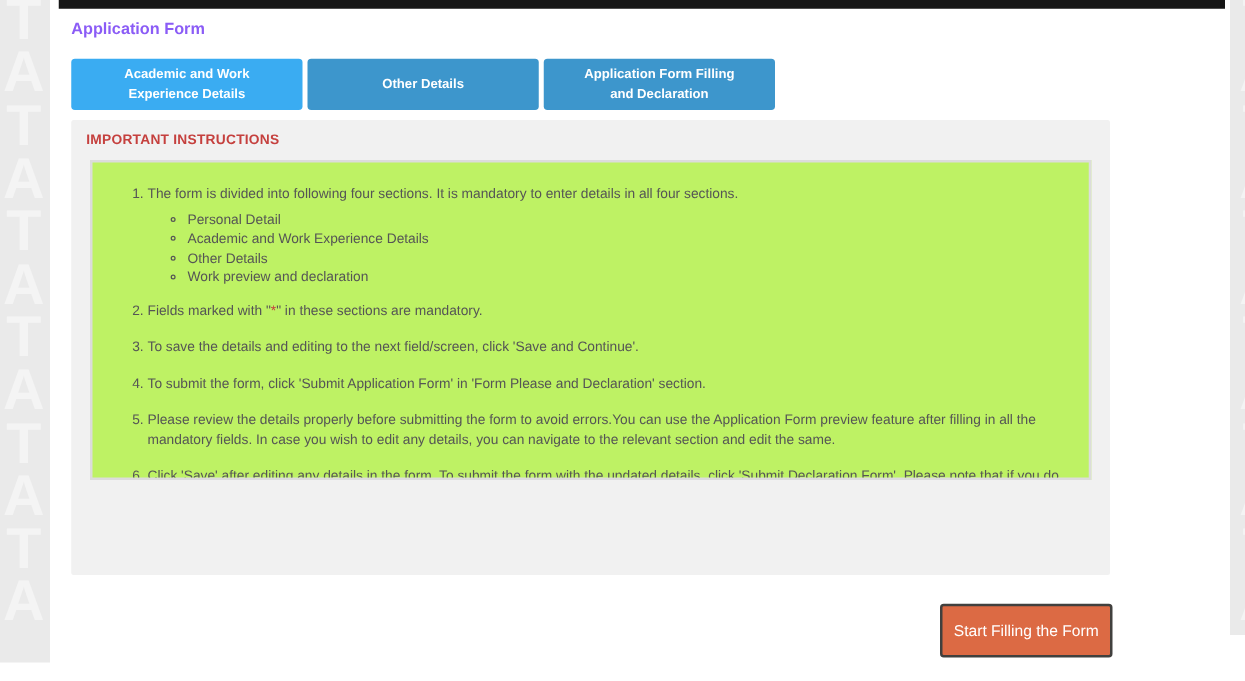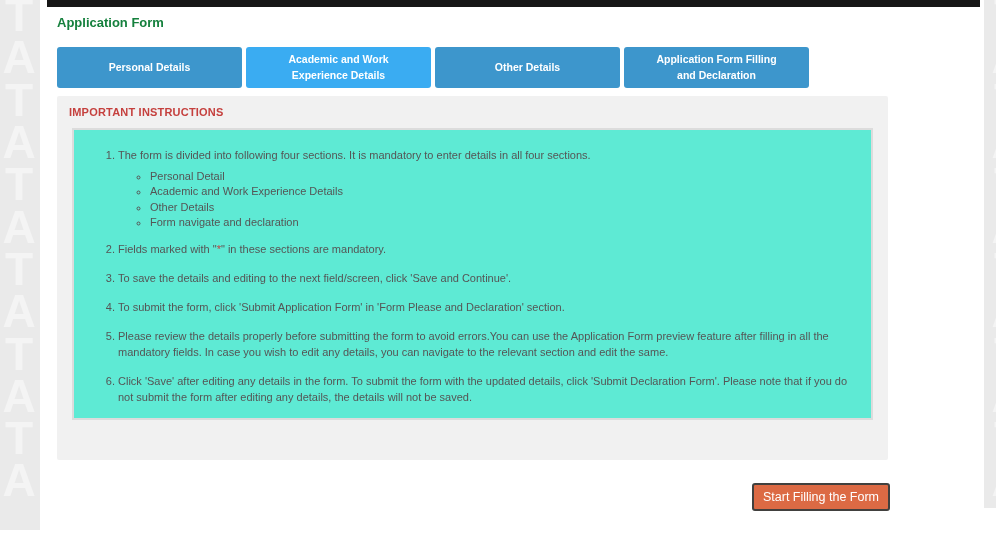--- a/index.html
+++ b/index.html
@@ -26,21 +26,21 @@
   .wm-right .wm-text { left: -2px; }
 
   
   .topbar {
     position: absolute; left: 47px; top: 0; width: 933px; height: 7px;
     background: var(--topbar, #161616);
   }
 
   .page-title {
     position: absolute; left: 57px; top: 15px;
-    font-size: 13px; font-weight: bold; color: #15803d;
+    font-size: 13px; font-weight: bold; color: #8b5cf6;
   }
 
   
   .tabs { position: absolute; left: 57px; top: 47px; display: flex; }
   .tab {
     width: 185px; height: 41px; margin-right: 4px;
     background: var(--tab-inactive, #3d96cc);
     color: #ffffff; border-radius: 3px;
     display: flex; align-items: center; justify-content: center;
     text-align: center; font-size: 10.5px; font-weight: 600;
@@ -52,39 +52,39 @@
   .panel {
     position: absolute; left: 57px; top: 96px; width: 831px; height: 364px;
     background: #f1f1f1; border-radius: 2px;
   }
   .panel-heading {
     position: absolute; left: 12px; top: 10px;
     font-size: 11px; font-weight: bold; letter-spacing: 0.2px;
     color: var(--heading-red, #c5403e);
   }
   .inner-box {
-    position: absolute; left: 15px; top: 32px; width: 801px; height: 292px;
-    background: #5eead4; border: 2px solid #dcdcdc;
+    position: absolute; left: 15px; top: 32px; width: 801px; height: 256px;
+    background: #bef264; border: 2px solid #dcdcdc;
     overflow: hidden;
   }
   .inner-box ol {
     margin: 18px 18px 0 16px; padding-left: 28px;
     font-size: 11px; color: #555555; line-height: 1.45;
   }
   .inner-box ol > li { margin-bottom: 13px; }
   .inner-box ul {
     list-style-type: circle; margin: 5px 0 8px 0; padding-left: 32px;
     color: #555555;
   }
   .inner-box ul > li { margin-bottom: 1px; line-height: 1.3; }
   .asterisk { color: var(--heading-red, #e0564b); }
 
   
   .start-btn {
-    position: absolute; left: 752px; top: 483px; width: 138px; height: 28px;
+    position: absolute; left: 752px; top: 483px; width: 138px; height: 43px;
     background: var(--button-bg, #dc6a44);
     border: 2px solid #41403e; border-radius: 3px;
     color: #ffffff; font-size: 12.5px; font-family: "Liberation Sans", sans-serif;
     display: flex; align-items: center; justify-content: center;
     cursor: pointer; white-space: nowrap;
   }
 </style>
 </head>
 <body>
 
@@ -95,37 +95,36 @@
   </div>
   <div class="wm-strip wm-right">
     <div class="wm-text">TATATATATATA</div>
   </div>
 
   <div class="topbar"></div>
 
   <div class="page-title">Application Form</div>
 
   <div class="tabs">
-    <div class="tab">Personal Details</div>
     <div class="tab active">Academic and Work Experience Details</div>
     <div class="tab">Other Details</div>
     <div class="tab">Application Form Filling and Declaration</div>
   </div>
 
   <div class="panel">
     <div class="panel-heading">IMPORTANT INSTRUCTIONS</div>
     <div class="inner-box">
       <ol>
         <li>
           <span>The form is divided into following four sections. It is mandatory to enter details in all four sections.</span>
           <ul>
             <li>Personal Detail</li>
             <li>Academic and Work Experience Details</li>
             <li>Other Details</li>
-            <li>Form navigate and declaration</li>
+            <li>Work preview and declaration</li>
           </ul>
         </li>
         <li><span>Fields marked with "</span><span class="asterisk">*</span><span>" in these sections are mandatory.</span></li>
         <li>To save the details and editing to the next field/screen, click 'Save and Continue'.</li>
         <li>To submit the form, click 'Submit Application Form' in 'Form Please and Declaration' section.</li>
         <li>Please review the details properly before submitting the form to avoid errors.You can use the Application Form preview feature after filling in all the mandatory fields. In case you wish to edit any details, you can navigate to the relevant section and edit the same.</li>
         <li>Click 'Save' after editing any details in the form. To submit the form with the updated details, click 'Submit Declaration Form'. Please note that if you do not submit the form after editing any details, the details will not be saved.</li>
       </ol>
     </div>
   </div>

